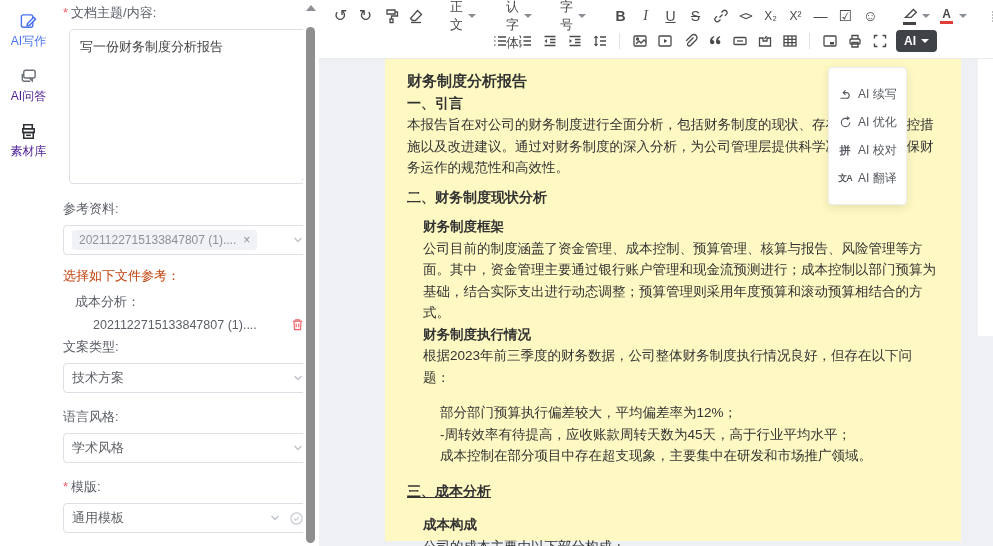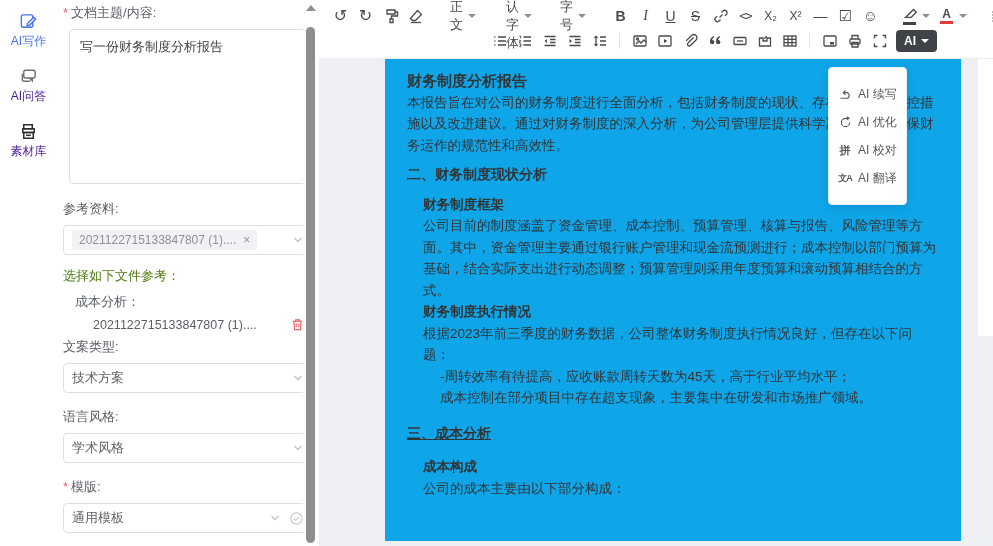--- a/index.html
+++ b/index.html
@@ -21,21 +21,21 @@
     font-family:"Liberation Sans","DejaVu Sans",sans-serif; font-size:13px; color:#444; padding:8px 10px; outline:none; }
   .ta-wrap { position:relative;margin-left:6px; }
   .ta-handle { position:absolute; right:3px; bottom:6px; width:9px; height:9px; pointer-events:none; opacity:.55; }
   .f-select { height:30px; border:1px solid #dcdfe6; border-radius:4px; display:flex; align-items:center;
     padding:0 8px; color:#5f6368; background:#fff; cursor:pointer; }
   .f-select .grow { flex:1; }
   .chev { width:12px; height:12px; flex:none; }
   .tag { display:inline-flex; align-items:center; gap:7px; background:#f0f2f5; border-radius:3px;
     padding:3px 7px; font-size:12px; color:#8d9199; max-width:225px; white-space:nowrap; }
   .tag .x { font-size:12px; color:#909399; cursor:pointer; }
-  .file-hint { color:#4d7c0f; margin:12px 0 6px 0; }
+  .file-hint { color:#c2410c; margin:12px 0 6px 0; }
   .file-group { color:#5a5e66; margin:8px 0 6px 12px; }
   .file-row { display:flex; align-items:center; margin:4px 0 2px 30px; color:#5a5e66; }
   .file-row .name { flex:1; font-size:12.5px; }
   .trash { width:15px; height:15px; cursor:pointer; margin-right:8px; }
   .ok-ic { width:15px; height:15px; margin-left:8px; }
 
   
   .pscroll { position:absolute; right:0; top:0; width:16px; height:100%; background:#fff; }
   .pscroll .arrow { position:absolute; top:5px; left:3px; width:0; height:0;
     border-left:5px solid transparent; border-right:5px solid transparent; border-bottom:6px solid #8c8f94; }
@@ -60,21 +60,21 @@
   .g-strike { text-decoration:line-through; }
   .g-code { font-family:"DejaVu Sans Mono",monospace; font-size:12px; letter-spacing:-1px; }
   .color-a { display:flex; flex-direction:column; align-items:center; line-height:13px; }
   .color-a .bar { width:13px; height:3px; background:#e23c39; margin-top:0px; }
   .pen-wrap .bar { width:13px; height:3px; background:#444; }
   .ai-btn { display:flex; align-items:center; gap:5px; background:#3f4246; color:#fff; border-radius:4px;
     height:22px; padding:0 8px; font-size:12px; font-weight:bold; cursor:pointer; margin-left:4px; }
   .ai-btn .caret { border-top-color:#fff; }
 
   .canvas { flex:1; background:#eef0f4; position:relative; overflow:hidden; }
-  .page { position:absolute; left:66px; top:0; width:576px; height:482px; background:#0ea5e9; padding:11px 22px 0 22px;
+  .page { position:absolute; left:66px; top:0; width:576px; height:482px; background:#fef9c3; padding:11px 22px 0 22px;
     font-size:13.5px; line-height:21.5px; color:#333; }
   .right-strip { position:absolute; right:0; top:0; width:15px; height:277px; background:#fff; }
 
   .d-title { font-weight:bold; font-size:15px; }
   .d-h1 { font-weight:bold; font-size:14px; margin-top:1px; }
   .d-h1.gap { margin-top:14px;text-decoration:underline; }
   .d-h2 { font-weight:bold; margin-left:16px; margin-top:8px; }
   .d-h2.gap { margin-top:12px; }
   .d-p {}
   .d-p.ind1 { margin-left:16px; }
@@ -371,26 +371,28 @@
           <span>AI</span>
             <span class="caret"></span>
         </span>
       </div>
     </div>
 
     <div class="canvas">
       <div class="right-strip"></div>
       <div class="page">
         <div class="d-title">财务制度分析报告</div>
+        <div class="d-h1">一、引言</div>
         <div class="d-p">本报告旨在对公司的财务制度进行全面分析，包括财务制度的现状、存在的问题、管控措施以及改进建议。通过对财务制度的深入分析，为公司管理层提供科学决策依据，确保财务运作的规范性和高效性。</div>
         <div class="d-h1 mt8">二、财务制度现状分析</div>
         <div class="d-h2">财务制度框架</div>
         <div class="d-p ind1">公司目前的制度涵盖了资金管理、成本控制、预算管理、核算与报告、风险管理等方面。其中，资金管理主要通过银行账户管理和现金流预测进行；成本控制以部门预算为基础，结合实际支出进行动态调整；预算管理则采用年度预算和滚动预算相结合的方式。</div>
         <div class="d-h2" style="margin-top:0">财务制度执行情况</div>
         <div class="d-p ind1">根据2023年前三季度的财务数据，公司整体财务制度执行情况良好，但存在以下问题：</div>
+        <div class="d-li gap">部分部门预算执行偏差较大，平均偏差率为12%；</div>
         <div class="d-li">-周转效率有待提高，应收账款周转天数为45天，高于行业平均水平；</div>
         <div class="d-li">成本控制在部分项目中存在超支现象，主要集中在研发和市场推广领域。</div>
         <div class="d-h1 gap">三、成本分析</div>
         <div class="d-h2 gap">成本构成</div>
         <div class="d-p ind1">公司的成本主要由以下部分构成：</div>
 
       </div>
     </div>
   </div>
 

